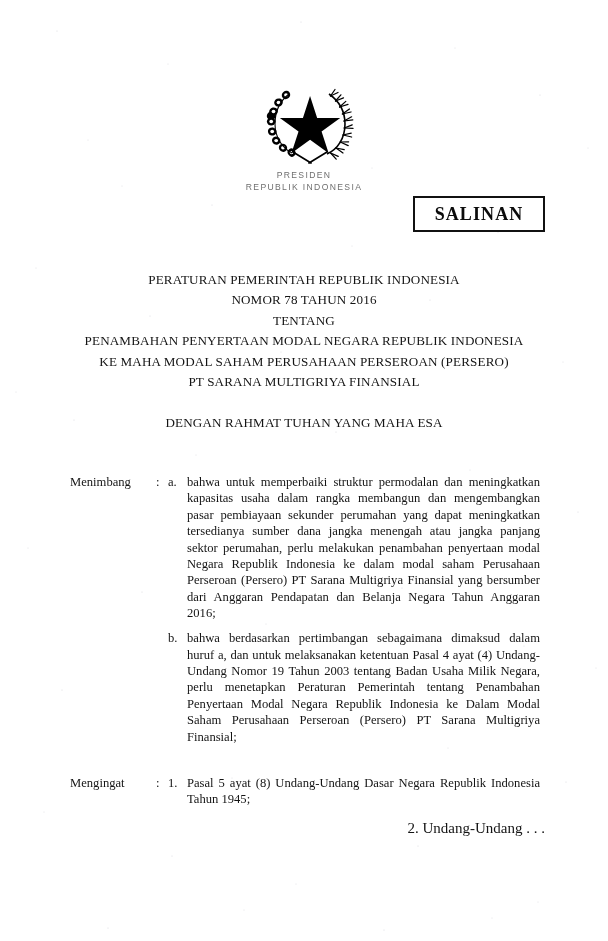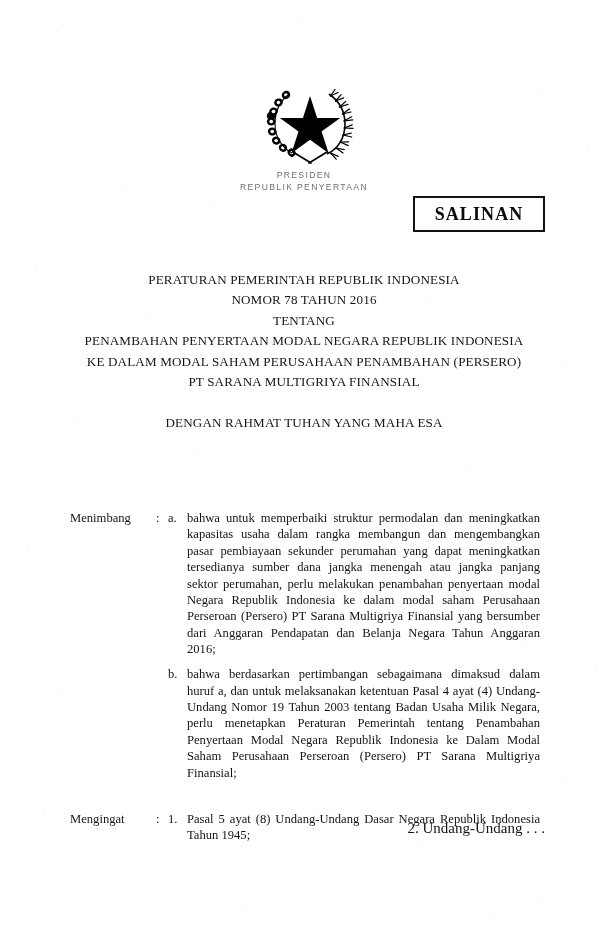--- a/index.html
+++ b/index.html
@@ -96,21 +96,20 @@
     white-space: nowrap;
   }
   .title-gap-before { margin-top: 20.5px; }
 
   
   #clauses {
     position: absolute;
     left: 70px;
     top: 474px;
     width: 470px;
-    margin-top: 36px;
   }
   .clause-block { display: block; }
   .clause-row {
     display: flex;
     align-items: flex-start;
   }
   .clause-label {
     width: 86px;
     flex: 0 0 86px;
     font-size: 12.6px;
@@ -275,33 +274,33 @@
             <path d="M71.6 71 l7.6 3.4"></path>
         </g>
 
         <path d="M34 70 L52 81 M68 70 L50 81" stroke="#000000" stroke-width="1.7" fill="none" stroke-linecap="round"></path>
 
         <polygon fill="#000000" points="51,10 59.9,37.4 88.7,37.4 65.4,54.3 74.3,81.7 51,64.8 27.7,81.7 36.6,54.3 13.3,37.4 42.1,37.4" transform="translate(0,-2) scale(0.80) translate(12.8,10)"></polygon>
       </svg>
     </div>
 
     <div id="presiden-caption">PRESIDEN
-REPUBLIK PENYERTAAN</div>
+REPUBLIK INDONESIA</div>
 
     <div id="salinan-box">
       <span id="salinan-label">SALINAN</span>
     </div>
   </div>
 
   <div id="title-block">
     <div class="title-line">PERATURAN PEMERINTAH REPUBLIK INDONESIA</div>
     <div class="title-line">NOMOR 78 TAHUN 2016</div>
     <div class="title-line">TENTANG</div>
     <div class="title-line">PENAMBAHAN PENYERTAAN MODAL NEGARA REPUBLIK INDONESIA</div>
-    <div class="title-line">KE DALAM MODAL SAHAM PERUSAHAAN PENAMBAHAN (PERSERO)</div>
+    <div class="title-line">KE MAHA MODAL SAHAM PERUSAHAAN PERSEROAN (PERSERO)</div>
     <div class="title-line">PT SARANA MULTIGRIYA FINANSIAL</div>
     <div class="title-line title-gap-before">DENGAN RAHMAT TUHAN YANG MAHA ESA</div>
   </div>
 
   <div id="clauses">
 
     <div class="clause-block clause-row" id="menimbang-block">
       <div class="clause-label">Menimbang</div>
       <div class="clause-colon">:</div>
       <div class="clause-items">

